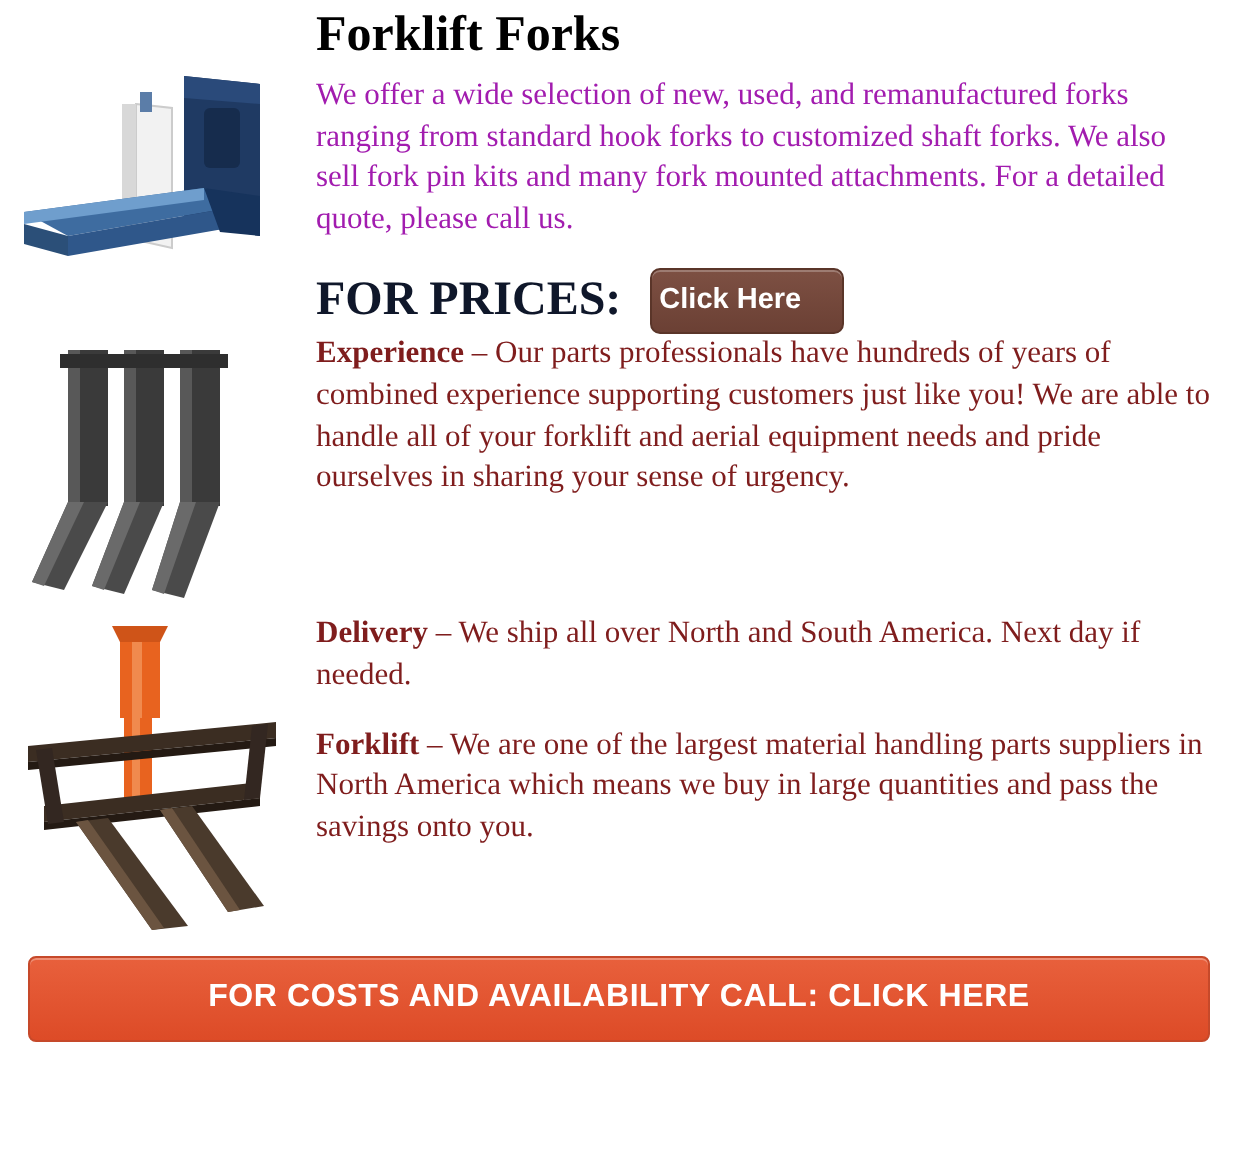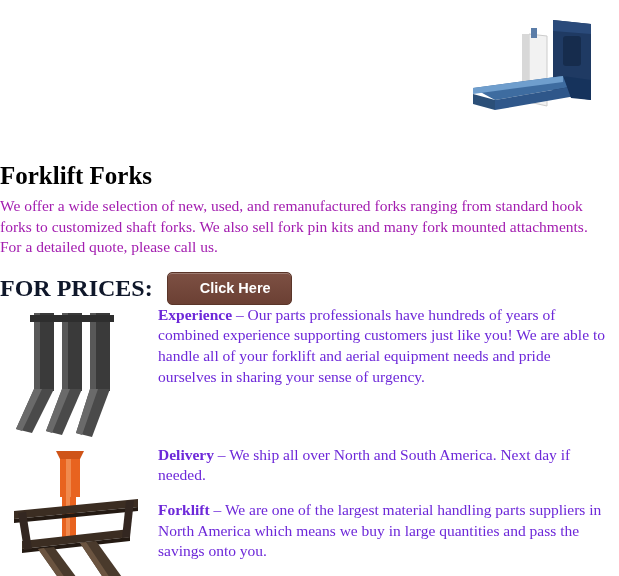--- a/index.html
+++ b/index.html
@@ -15,22 +15,21 @@
     height: 576px;
     overflow: hidden;
   }
   .content {
     position: relative;
     padding: 0;
   }
   
   .header-row {
     display: flex;
-    align-items: flex-end;
-    flex-direction: column;
+    align-items: center;
   }
   .hero-img {
     width: 158px;
     flex: 0 0 158px;
     padding-top: 14px;
     padding-left: 6px;
   }
   .header-text {
     flex: 1 1 auto;
     padding-right: 14px;
@@ -65,21 +64,21 @@
   }
   .click-here-btn {
     display: inline-block;
     background: linear-gradient(#7d5043, #6b4034);
     border: 1px solid #5a3529;
     border-radius: 5px;
     color: #ffffff;
     font-family: "Liberation Sans", sans-serif;
     font-size: 14.5px;
     font-weight: bold;
-    padding: 7px 20px 8px 32px;
+    padding: 7px 20px 8px 4px;
     text-align: center;
     box-shadow: inset 0 1px 0 rgba(255,255,255,0.25);
     cursor: pointer;
   }
   
   .feature {
     display: flex;
     align-items: flex-start;
   }
   .feature-img {
@@ -90,21 +89,21 @@
     justify-content: center;
   }
   .feature-body {
     flex: 1 1 auto;
     padding-right: 14px;
   }
   .feature-para {
     margin: 0 0 14px 0;
     font-size: 15.5px;
     line-height: 1.33;
-    color: #6d28d9;
+    color: #7f1d1d;
   }
   .feature-para b { font-weight: bold; }
   
   .cta {
     margin: 6px 14px 10px 14px;
     background: linear-gradient(#e8603c, #dd4b27);
     border: 1px solid #c6492a;
     border-radius: 4px;
     color: #ffffff;
     text-align: center;

